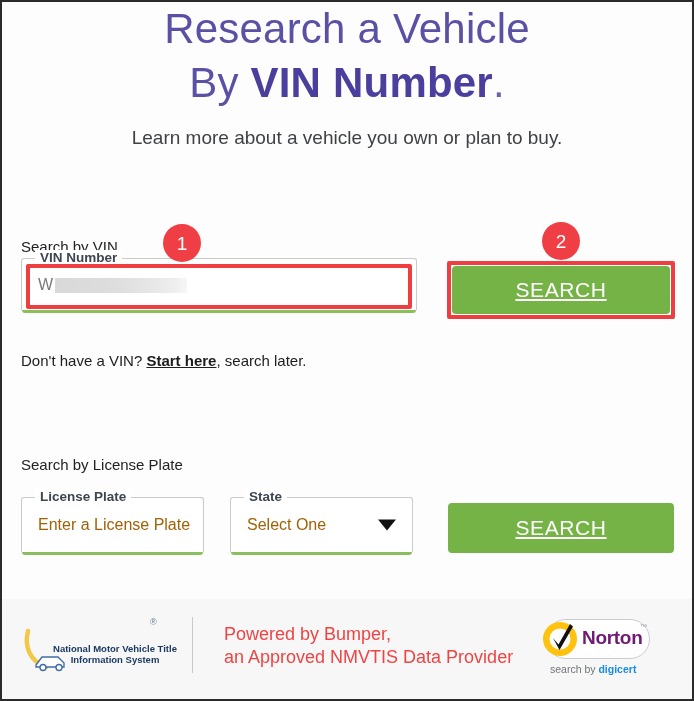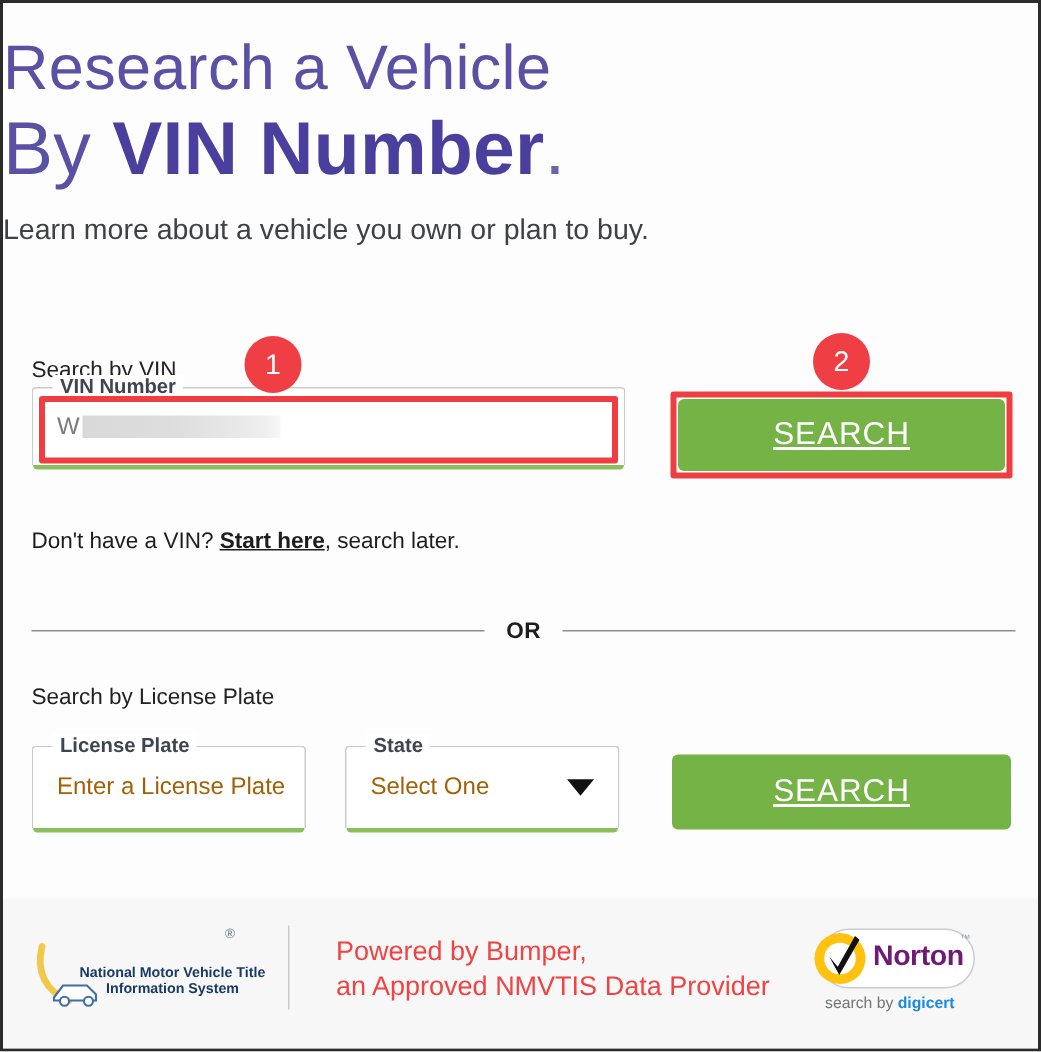--- a/index.html
+++ b/index.html
@@ -17,31 +17,31 @@
     width: 694px;
     height: 701px;
     box-sizing: border-box;
     border: 2px solid #2b2b2b;
     background: #fdfdfd;
     overflow: hidden;
   }
 
   
   .hero {
-    padding-top: 16px;
+    text-align: center;
   }
   .hero-line1 {
     font-size: 42px;
     line-height: 54px;
     font-weight: 300;
     color: #5a51a5;
     letter-spacing: 0.2px;
   }
   .hero-line2 {
-    font-size: 50px;
+    font-size: 42px;
     line-height: 54px;
     font-weight: 300;
     color: #5a51a5;
     letter-spacing: 0.2px;
   }
   .hero-line2 .strong {
     font-weight: 700;
     color: #4b3f9e;
   }
   .hero-line2 .dot {
@@ -328,25 +328,20 @@
   <button class="btn-search" style="left:450px; top:264px; width:218px; height:48px;">SEARCH</button>
 
   <div class="anno-box" style="left:24px; top:262px; width:386px; height:45px;"></div>
   <div class="anno-badge" style="left:161px; top:222px;">1</div>
 
   <div class="anno-box" style="left:445px; top:259px; width:228px; height:58px;"></div>
   <div class="anno-badge" style="left:540px; top:220px;">2</div>
 
   <div class="vin-help" style="left:19px; top:350px;"><span>Don't have a VIN? </span><a href="#">Start here</a><span>, search later.</span></div>
 
-  <div class="or-wrap" style="left:19px; top:410px; width:656px;">
-    <span class="rule"></span>
-    <span class="or-text">OR</span>
-    <span class="rule"></span>
-  </div>
 
   <div class="section-label" style="left:19px; top:454px;">Search by License Plate</div>
 
   <div class="field" style="left:19px; top:495px; width:183px; height:55px;">
     <span class="legend">License Plate</span>
     <span class="value">Enter a License Plate</span>
     <span class="underline"></span>
   </div>
 
   <div class="field" style="left:228px; top:495px; width:183px; height:55px;">

